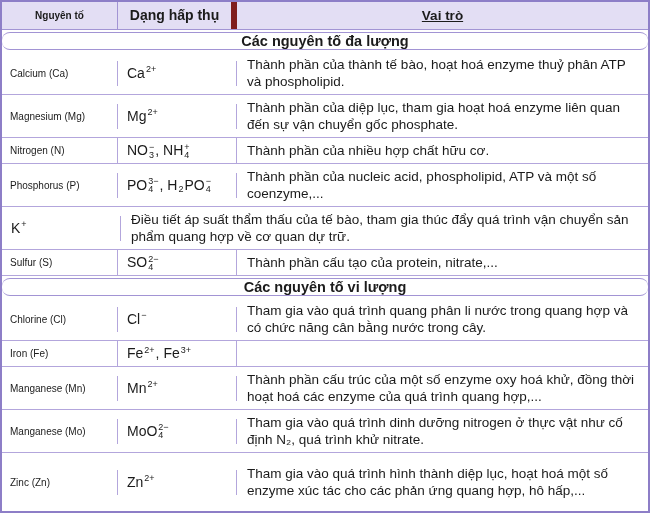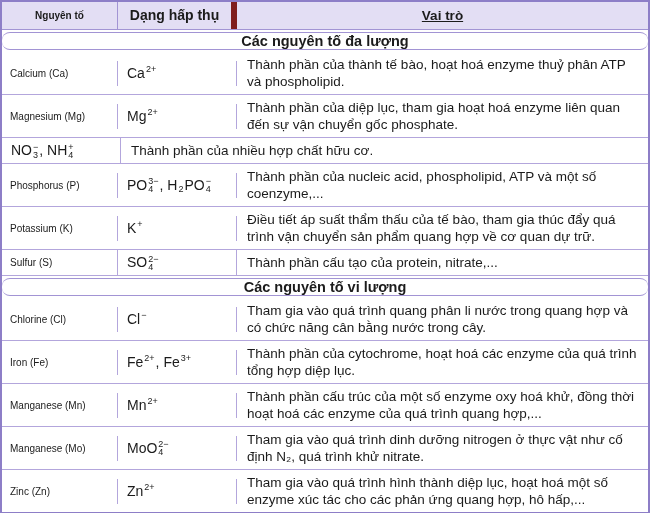--- a/index.html
+++ b/index.html
@@ -106,20 +106,21 @@
       <div class="cell c2">
         <span>Mg</span>
         <span class="ss">
           <span class="sp">2+</span>
           <span class="sb"></span>
         </span>
       </div>
       <div class="cell c3">Thành phần của diệp lục, tham gia hoạt hoá enzyme liên quan đến sự vận chuyển gốc phosphate.</div>
     </div>
     <div class="row">
+      <div class="cell c1">Nitrogen (N)</div>
       <div class="cell c2">
         <span>NO</span>
         <span class="ss">
           <span class="sp">−</span>
           <span class="sb">3</span>
         </span>
         <span class="ion-sep">, </span>
         <span>NH</span>
         <span class="ss">
           <span class="sp">+</span>
@@ -144,21 +145,20 @@
         </span>
         <span>PO</span>
         <span class="ss">
           <span class="sp">−</span>
           <span class="sb">4</span>
         </span>
       </div>
       <div class="cell c3">Thành phần của nucleic acid, phospholipid, ATP và một số coenzyme,...</div>
     </div>
     <div class="row">
-      <div class="cell c1">Potassium (K)</div>
       <div class="cell c2">
         <span>K</span>
         <span class="ss">
           <span class="sp">+</span>
           <span class="sb"></span>
         </span>
       </div>
       <div class="cell c3">Điều tiết áp suất thẩm thấu của tế bào, tham gia thúc đẩy quá trình vận chuyển sản phẩm quang hợp về cơ quan dự trữ.</div>
     </div>
     <div class="row">
@@ -192,21 +192,20 @@
           <span class="sp">2+</span>
           <span class="sb"></span>
         </span>
         <span class="ion-sep">, </span>
         <span>Fe</span>
         <span class="ss">
           <span class="sp">3+</span>
           <span class="sb"></span>
         </span>
       </div>
-      <div class="cell c3">Thành phần của cytochrome, hoạt hoá các enzyme của quá trình tổng hợp diệp lục.</div>
     </div>
     <div class="row">
       <div class="cell c1">Manganese (Mn)</div>
       <div class="cell c2">
         <span>Mn</span>
         <span class="ss">
           <span class="sp">2+</span>
           <span class="sb"></span>
         </span>
       </div>

